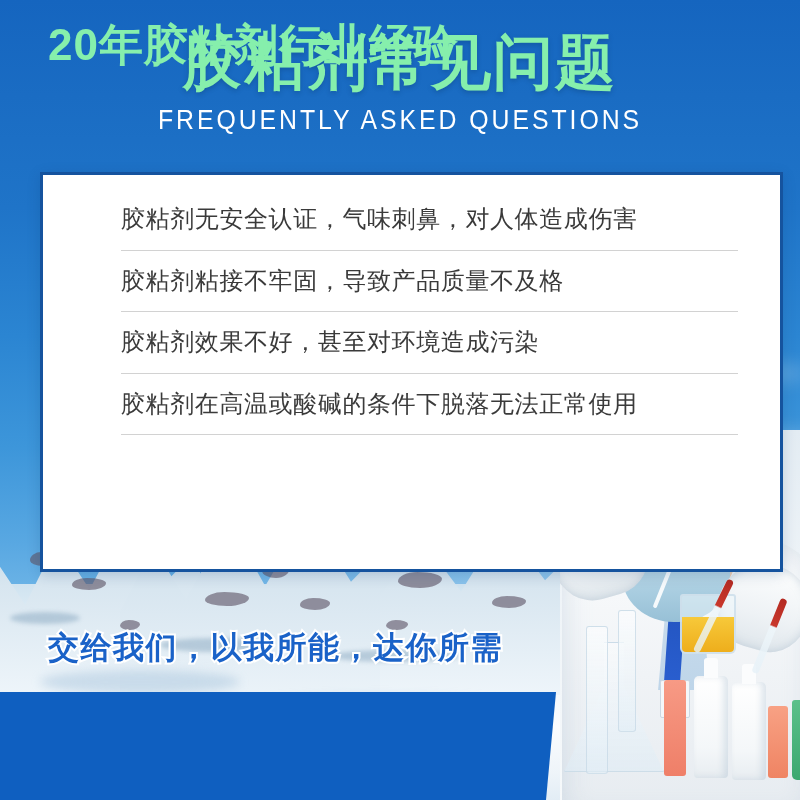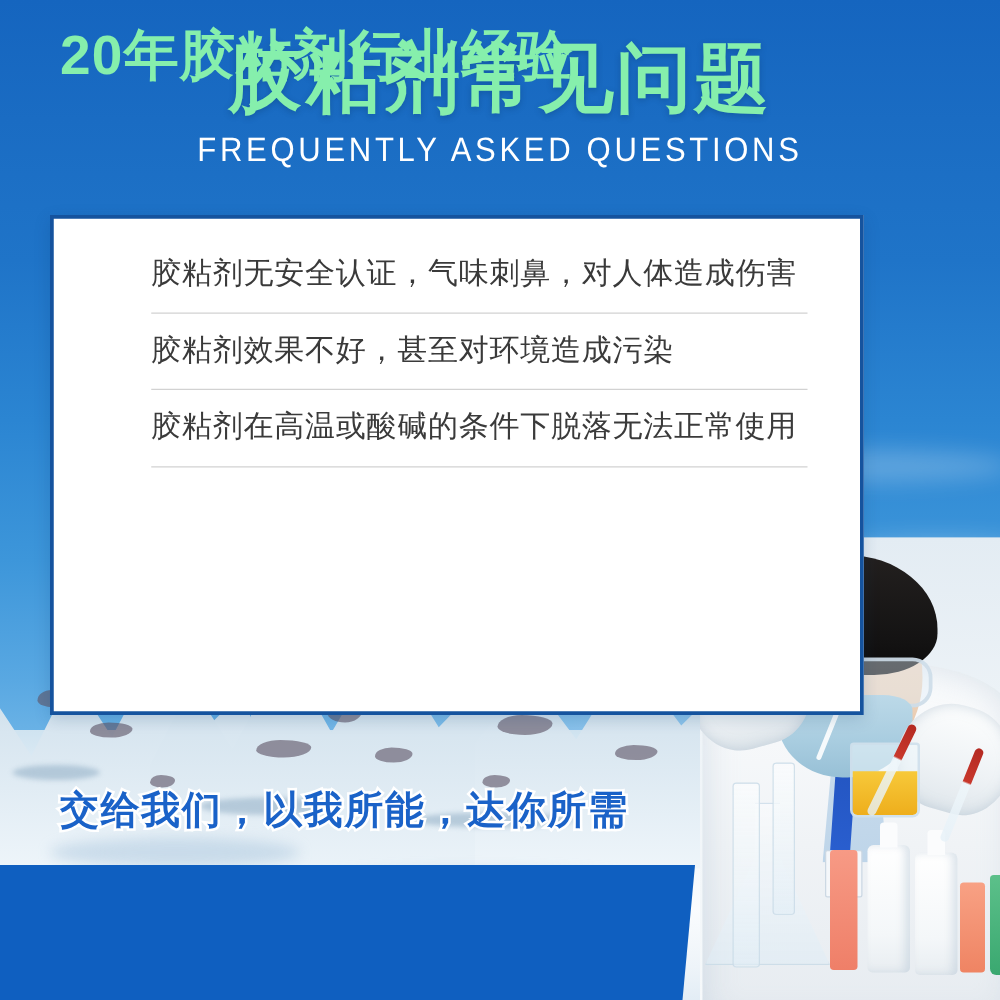--- a/index.html
+++ b/index.html
@@ -252,21 +252,21 @@
     color: #ffffff;
     letter-spacing: 3.2px;
     transform: scaleX(0.92);
     white-space: nowrap;
   }
 
   
   .faq-card {
     position: absolute;
     left: 40px; top: 172px;
-    width: 651px; height: 400px;
+    width: 743px; height: 400px;
     background: #ffffff;
     border: 3px solid #15539e;
     box-sizing: border-box;
     box-shadow: 0 3px 12px rgba(12,55,104,0.18);
   }
   .faq-list {
     position: absolute;
     left: 78px; right: 42px; top: 14px; bottom: 14px;
   }
   .faq-row {
@@ -390,20 +390,23 @@
     <div class="main-title">胶粘剂常见问题</div>
     <div class="sub-title">FREQUENTLY ASKED QUESTIONS</div>
   </div>
 
   <div class="faq-card">
     <div class="faq-list">
       <div class="faq-row">
         <span class="faq-text">胶粘剂无安全认证，气味刺鼻，对人体造成伤害</span>
       </div>
       <div class="faq-row">
+        <span class="faq-text">胶粘剂粘接不牢固，导致产品质量不及格</span>
+      </div>
+      <div class="faq-row">
         <span class="faq-text">胶粘剂效果不好，甚至对环境造成污染</span>
       </div>
       <div class="faq-row">
         <span class="faq-text">胶粘剂在高温或酸碱的条件下脱落无法正常使用</span>
       </div>
     </div>
   </div>
 
   <div class="slogan">交给我们，以我所能，达你所需</div>
 

